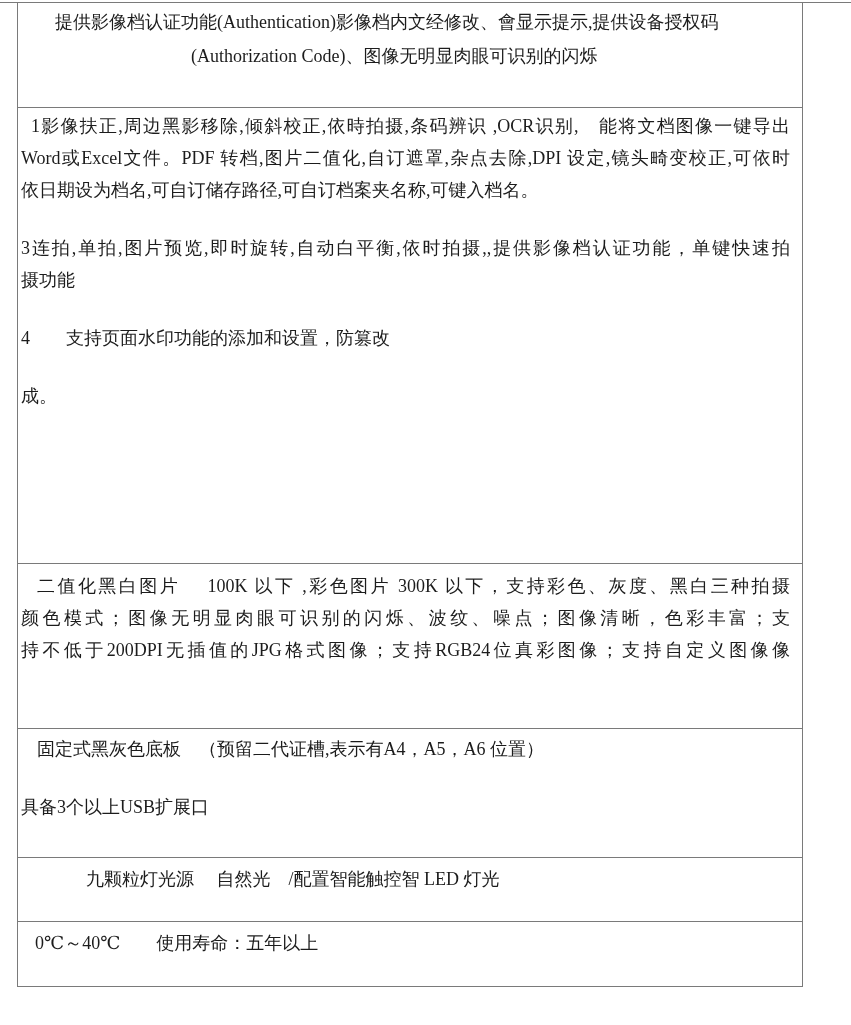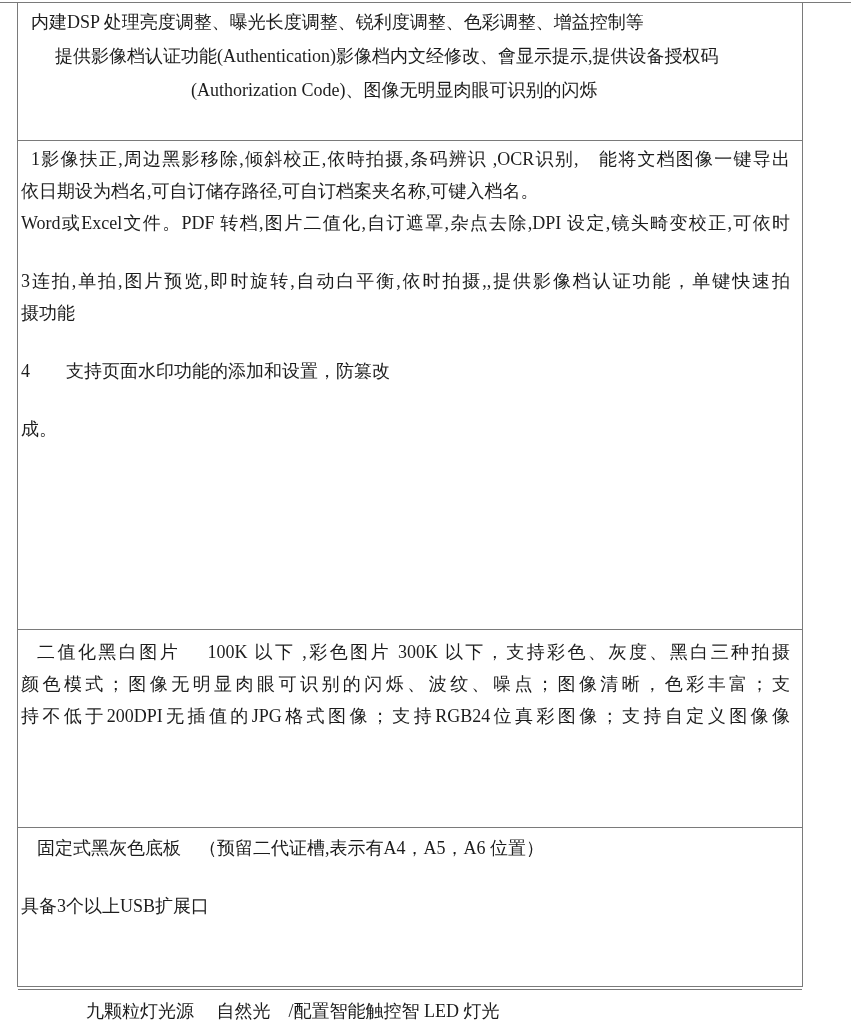--- a/index.html
+++ b/index.html
@@ -35,21 +35,20 @@
     border-left: 1px solid #7a7a7a;
     border-right: 1px solid #7a7a7a;
     border-bottom: 1px solid #7a7a7a;
   }
   .row {
     box-sizing: border-box;
     overflow: hidden;
   }
   .row + .row {
     border-top: 1px solid #7a7a7a;
-    margin-top: 33px;
   }
   .r1 { height: 104px; padding: 2px 12px 0 3px; line-height: 34px; }
   .r2 { height: 456px; padding: 2px 12px 0 3px; line-height: 32px; }
   .r3 { height: 165px; padding: 6px 12px 0 3px; line-height: 32px; }
   .r4 { height: 129px; padding: 4px 12px 0 3px; line-height: 32px; }
   .r5 { height: 64px;  padding: 5px 12px 0 3px; line-height: 32px; }
   .r6 { height: 65px;  padding: 5px 12px 0 3px; line-height: 32px; }
   .ln {
     white-space: nowrap;
   }
@@ -70,30 +69,29 @@
 </head>
 <body>
 
 <div class="canvas">
 
   <div class="topline"></div>
 
   <div class="spec-table">
 
     <div class="row r1">
-      <div class="ln pl10">内建DSP 处理亮度调整、曝光长度调整、锐利度调整、色彩调整、增益控制等</div>
       <div class="ln pl34">提供影像档认证功能(Authentication)影像档内文经修改、會显示提示,提供设备授权码</div>
       <div class="ln pl170">(Authorization Code)、图像无明显肉眼可识别的闪烁</div>
     </div>
 
     <div class="row r2">
       <div class="para">
         <div class="ln just pl10">1影像扶正,周边黑影移除,倾斜校正,依時拍摄,条码辨识 ,OCR识别,　能将文档图像一键导出</div>
+        <div class="ln just">Word或Excel文件。PDF 转档,图片二值化,自订遮罩,杂点去除,DPI 设定,镜头畸变校正,可依时</div>
         <div class="ln">依日期设为档名,可自订储存路径,可自订档案夹名称,可键入档名。</div>
-        <div class="ln just">Word或Excel文件。PDF 转档,图片二值化,自订遮罩,杂点去除,DPI 设定,镜头畸变校正,可依时</div>
       </div>
       <div class="para">
         <div class="ln just">3连拍,单拍,图片预览,即时旋转,自动白平衡,依时拍摄,,提供影像档认证功能，单键快速拍</div>
         <div class="ln">摄功能</div>
       </div>
       <div class="para">
         <div class="ln">4　　支持页面水印功能的添加和设置，防篡改</div>
       </div>
       <div class="para">
         <div class="ln">成。</div>

